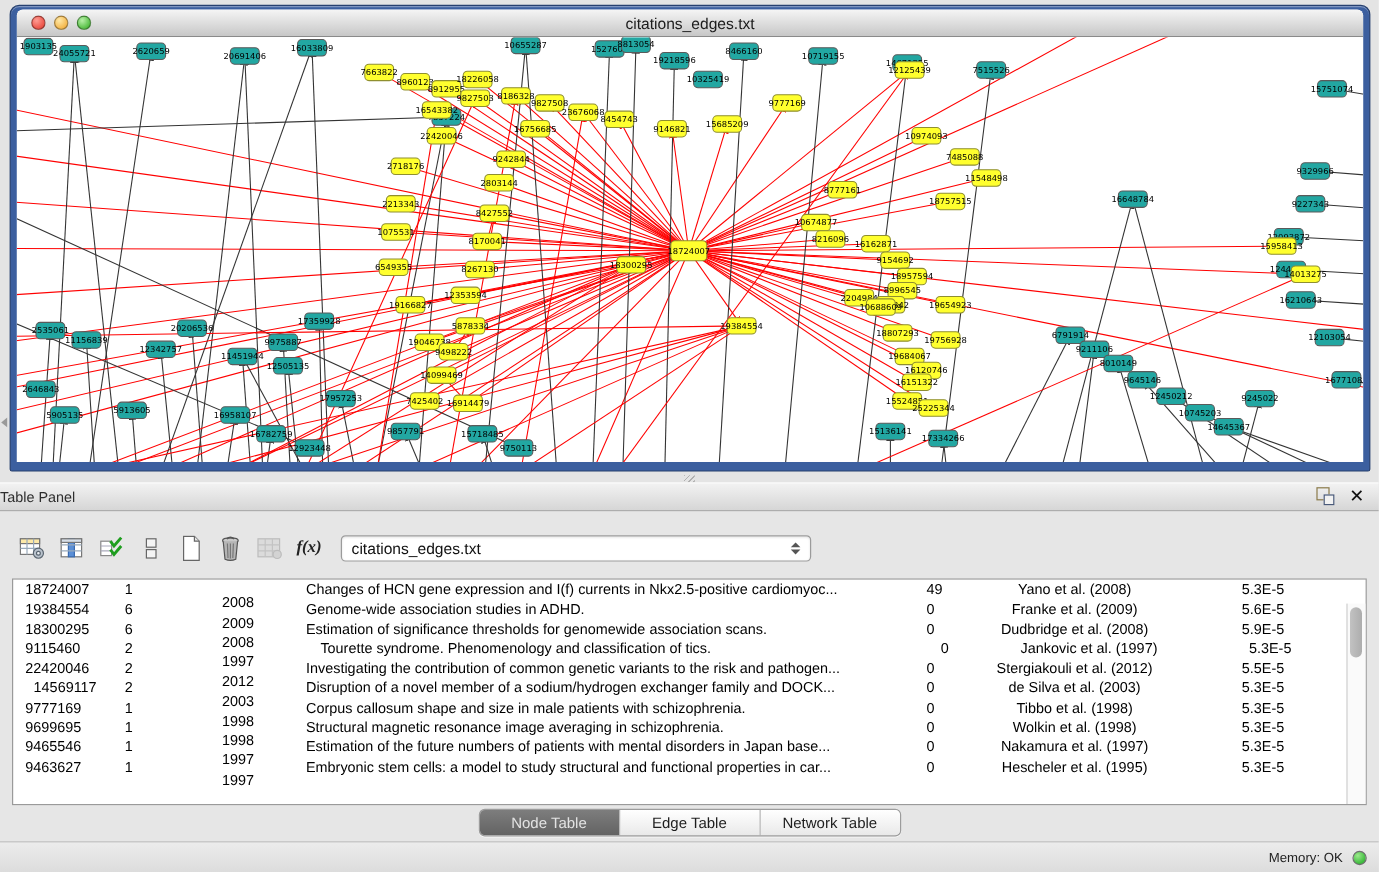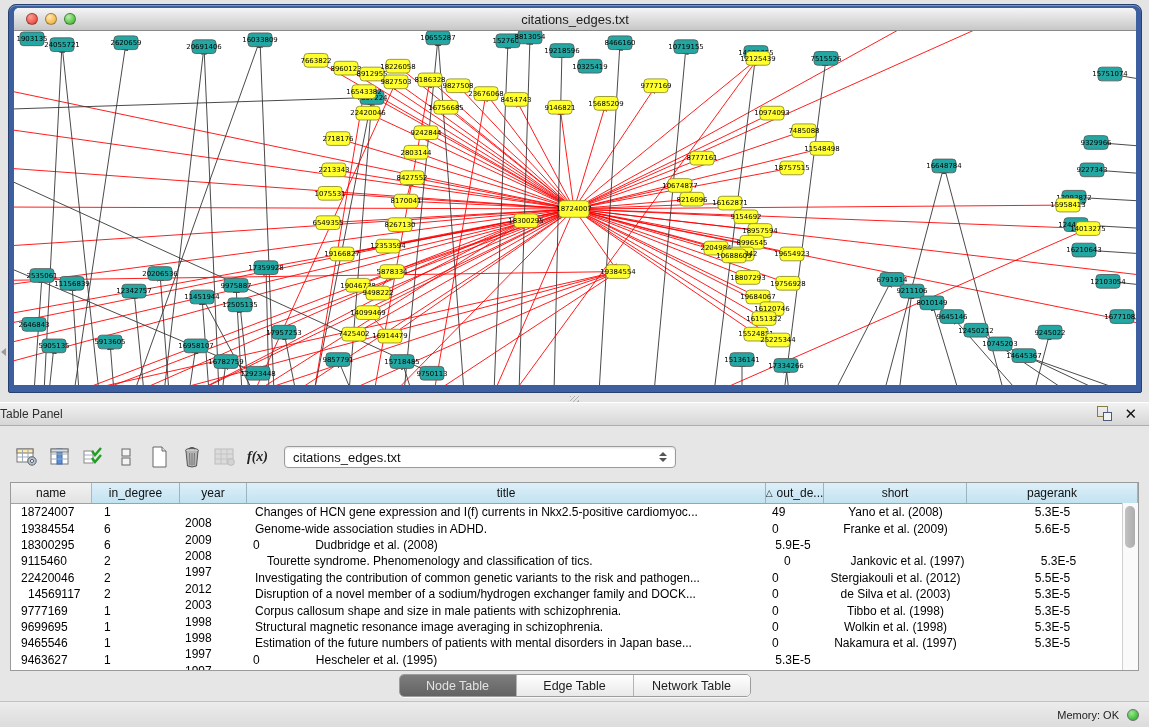--- a/index.html
+++ b/index.html
@@ -821,44 +821,20 @@
     <div id="tp-combo">
       <span>citations_edges.txt</span>
       <span class="combo-arrows">
           <i class="up"></i>
           <i class="down"></i>
         </span>
     </div>
   </div>
 
   <div id="tp-table">
-    <div class="thead" id="thead">
-        <div class="th plain" style="width: 81px;">
-          <span>name</span>
-        </div>
-        <div class="th" style="width: 88px;">
-          <span>in_degree</span>
-        </div>
-        <div class="th" style="width: 67px;">
-          <span>year</span>
-        </div>
-        <div class="th" style="width: 519px;">
-          <span>title</span>
-        </div>
-        <div class="th" style="width: 58px;">
-          <span class="sortglyph">△</span>
-          <span>out_de...</span>
-        </div>
-        <div class="th" style="width: 143px;">
-          <span>short</span>
-        </div>
-        <div class="th" style="width: auto; flex: 1 1 0%;">
-          <span>pagerank</span>
-        </div>
-      </div>
     <div id="tbody">
         <div class="trow">
           <div class="td c0" style="width: 81px;">18724007</div>
           <div class="td c1" style="width: 88px;">1</div>
           <div class="td c2" style="width: 67px;">2008</div>
           <div class="td c3" style="width: 519px;">Changes of HCN gene expression and I(f) currents in Nkx2.5-positive cardiomyoc...</div>
           <div class="td c4" style="width: 58px;">49</div>
           <div class="td c5" style="width: 143px;">Yano et al. (2008)</div>
           <div class="td c6" style="width: auto; flex: 1 1 0%;">5.3E-5</div>
         </div>
@@ -868,20 +844,21 @@
           <div class="td c2" style="width: 67px;">2009</div>
           <div class="td c3" style="width: 519px;">Genome-wide association studies in ADHD.</div>
           <div class="td c4" style="width: 58px;">0</div>
           <div class="td c5" style="width: 143px;">Franke et al. (2009)</div>
           <div class="td c6" style="width: auto; flex: 1 1 0%;">5.6E-5</div>
         </div>
         <div class="trow">
           <div class="td c0" style="width: 81px;">18300295</div>
           <div class="td c1" style="width: 88px;">6</div>
           <div class="td c2" style="width: 67px;">2008</div>
+          <div class="td c3" style="width: 519px;">Estimation of significance thresholds for genomewide association scans.</div>
           <div class="td c4" style="width: 58px;">0</div>
           <div class="td c5" style="width: 143px;">Dudbridge et al. (2008)</div>
           <div class="td c6" style="width: auto; flex: 1 1 0%;">5.9E-5</div>
         </div>
         <div class="trow">
           <div class="td c0" style="width: 81px;">9115460</div>
           <div class="td c1" style="width: 88px;">2</div>
           <div class="td c2" style="width: 67px;">1997</div>
           <div class="td c3" style="width: 519px; margin-left: 12px;">Tourette syndrome. Phenomenology and classification of tics.</div>
           <div class="td c4" style="width: 58px;">0</div>
@@ -930,20 +907,21 @@
           <div class="td c2" style="width: 67px;">1997</div>
           <div class="td c3" style="width: 519px;">Estimation of the future numbers of patients with mental disorders in Japan base...</div>
           <div class="td c4" style="width: 58px;">0</div>
           <div class="td c5" style="width: 143px;">Nakamura et al. (1997)</div>
           <div class="td c6" style="width: auto; flex: 1 1 0%;">5.3E-5</div>
         </div>
         <div class="trow">
           <div class="td c0" style="width: 81px;">9463627</div>
           <div class="td c1" style="width: 88px;">1</div>
           <div class="td c2" style="width: 67px;">1997</div>
+          <div class="td c3" style="width: 519px;">Embryonic stem cells: a model to study structural and functional properties in car...</div>
           <div class="td c4" style="width: 58px;">0</div>
           <div class="td c5" style="width: 143px;">Hescheler et al. (1995)</div>
           <div class="td c6" style="width: auto; flex: 1 1 0%;">5.3E-5</div>
         </div>
       </div>
     <div id="tp-scroll">
       <div id="tp-thumb"></div>
     </div>
   </div>
 

